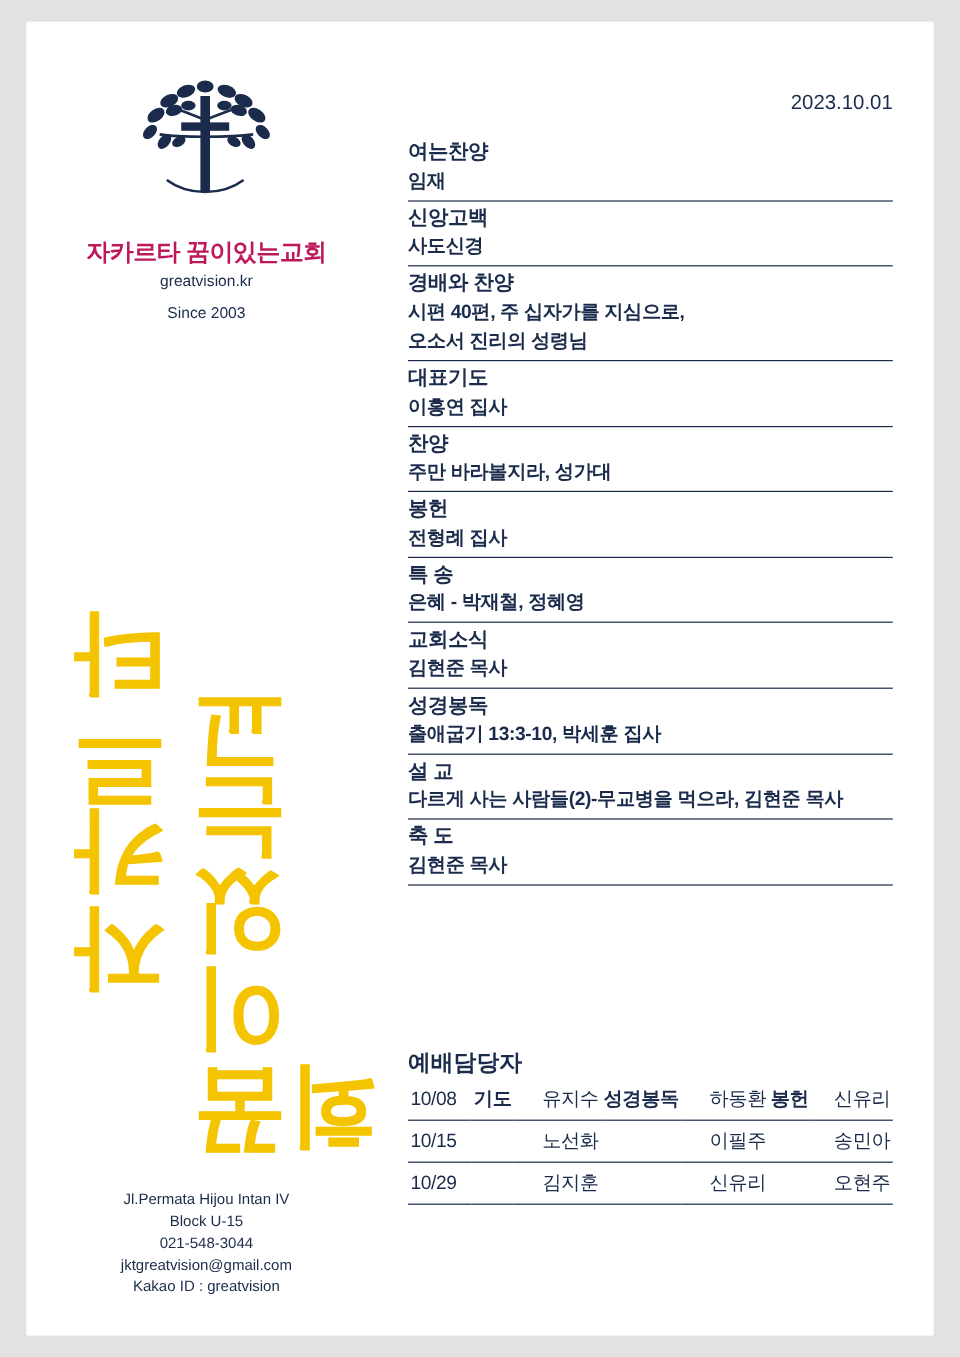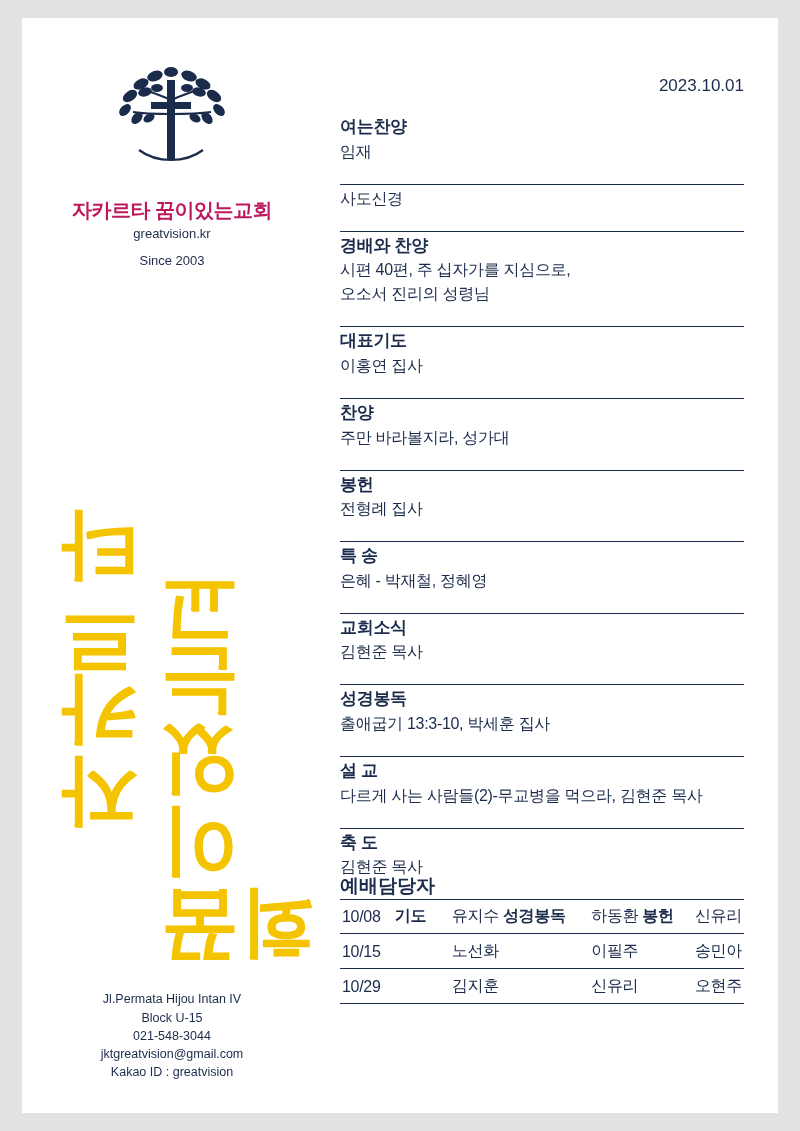--- a/index.html
+++ b/index.html
@@ -114,36 +114,37 @@
   }
 
   .order-list {
     position: absolute;
     left: 18px;
     top: 95px;
     width: 404px;
   }
   .order-item {
     border-bottom: 1.5px solid #1b2b4b;
-    padding: 2px 0 20px 0;
+    padding: 2px 0 3px 0;
   }
   .order-item:first-child { }
   .oi-title {
     font-size: 17px;
     font-weight: bold;
     color: #1b2b4b;
     letter-spacing: -0.3px;
     line-height: 1.45;
   }
   .oi-detail {
     font-size: 16px;
     color: #1b2b4b;
     letter-spacing: -0.3px;
     line-height: 1.5;
     white-space: pre-line;
+    font-weight: bold;
   }
 
   .duty-section {
     position: absolute;
     left: 18px;
     top: 855px;
     width: 404px;
   }
   .duty-heading {
     font-size: 19px;
@@ -233,20 +234,21 @@
   <div class="right-col">
 
     <div class="date">2023.10.01</div>
 
     <div class="order-list">
       <div class="order-item">
         <div class="oi-title">여는찬양</div>
         <div class="oi-detail">임재</div>
       </div>
       <div class="order-item">
+        <div class="oi-title">신앙고백</div>
         <div class="oi-detail">사도신경</div>
       </div>
       <div class="order-item">
         <div class="oi-title">경배와  찬양</div>
         <div class="oi-detail">시편 40편, 주 십자가를 지심으로,
 오소서 진리의 성령님</div>
       </div>
       <div class="order-item">
         <div class="oi-title">대표기도</div>
         <div class="oi-detail">이홍연 집사</div>

